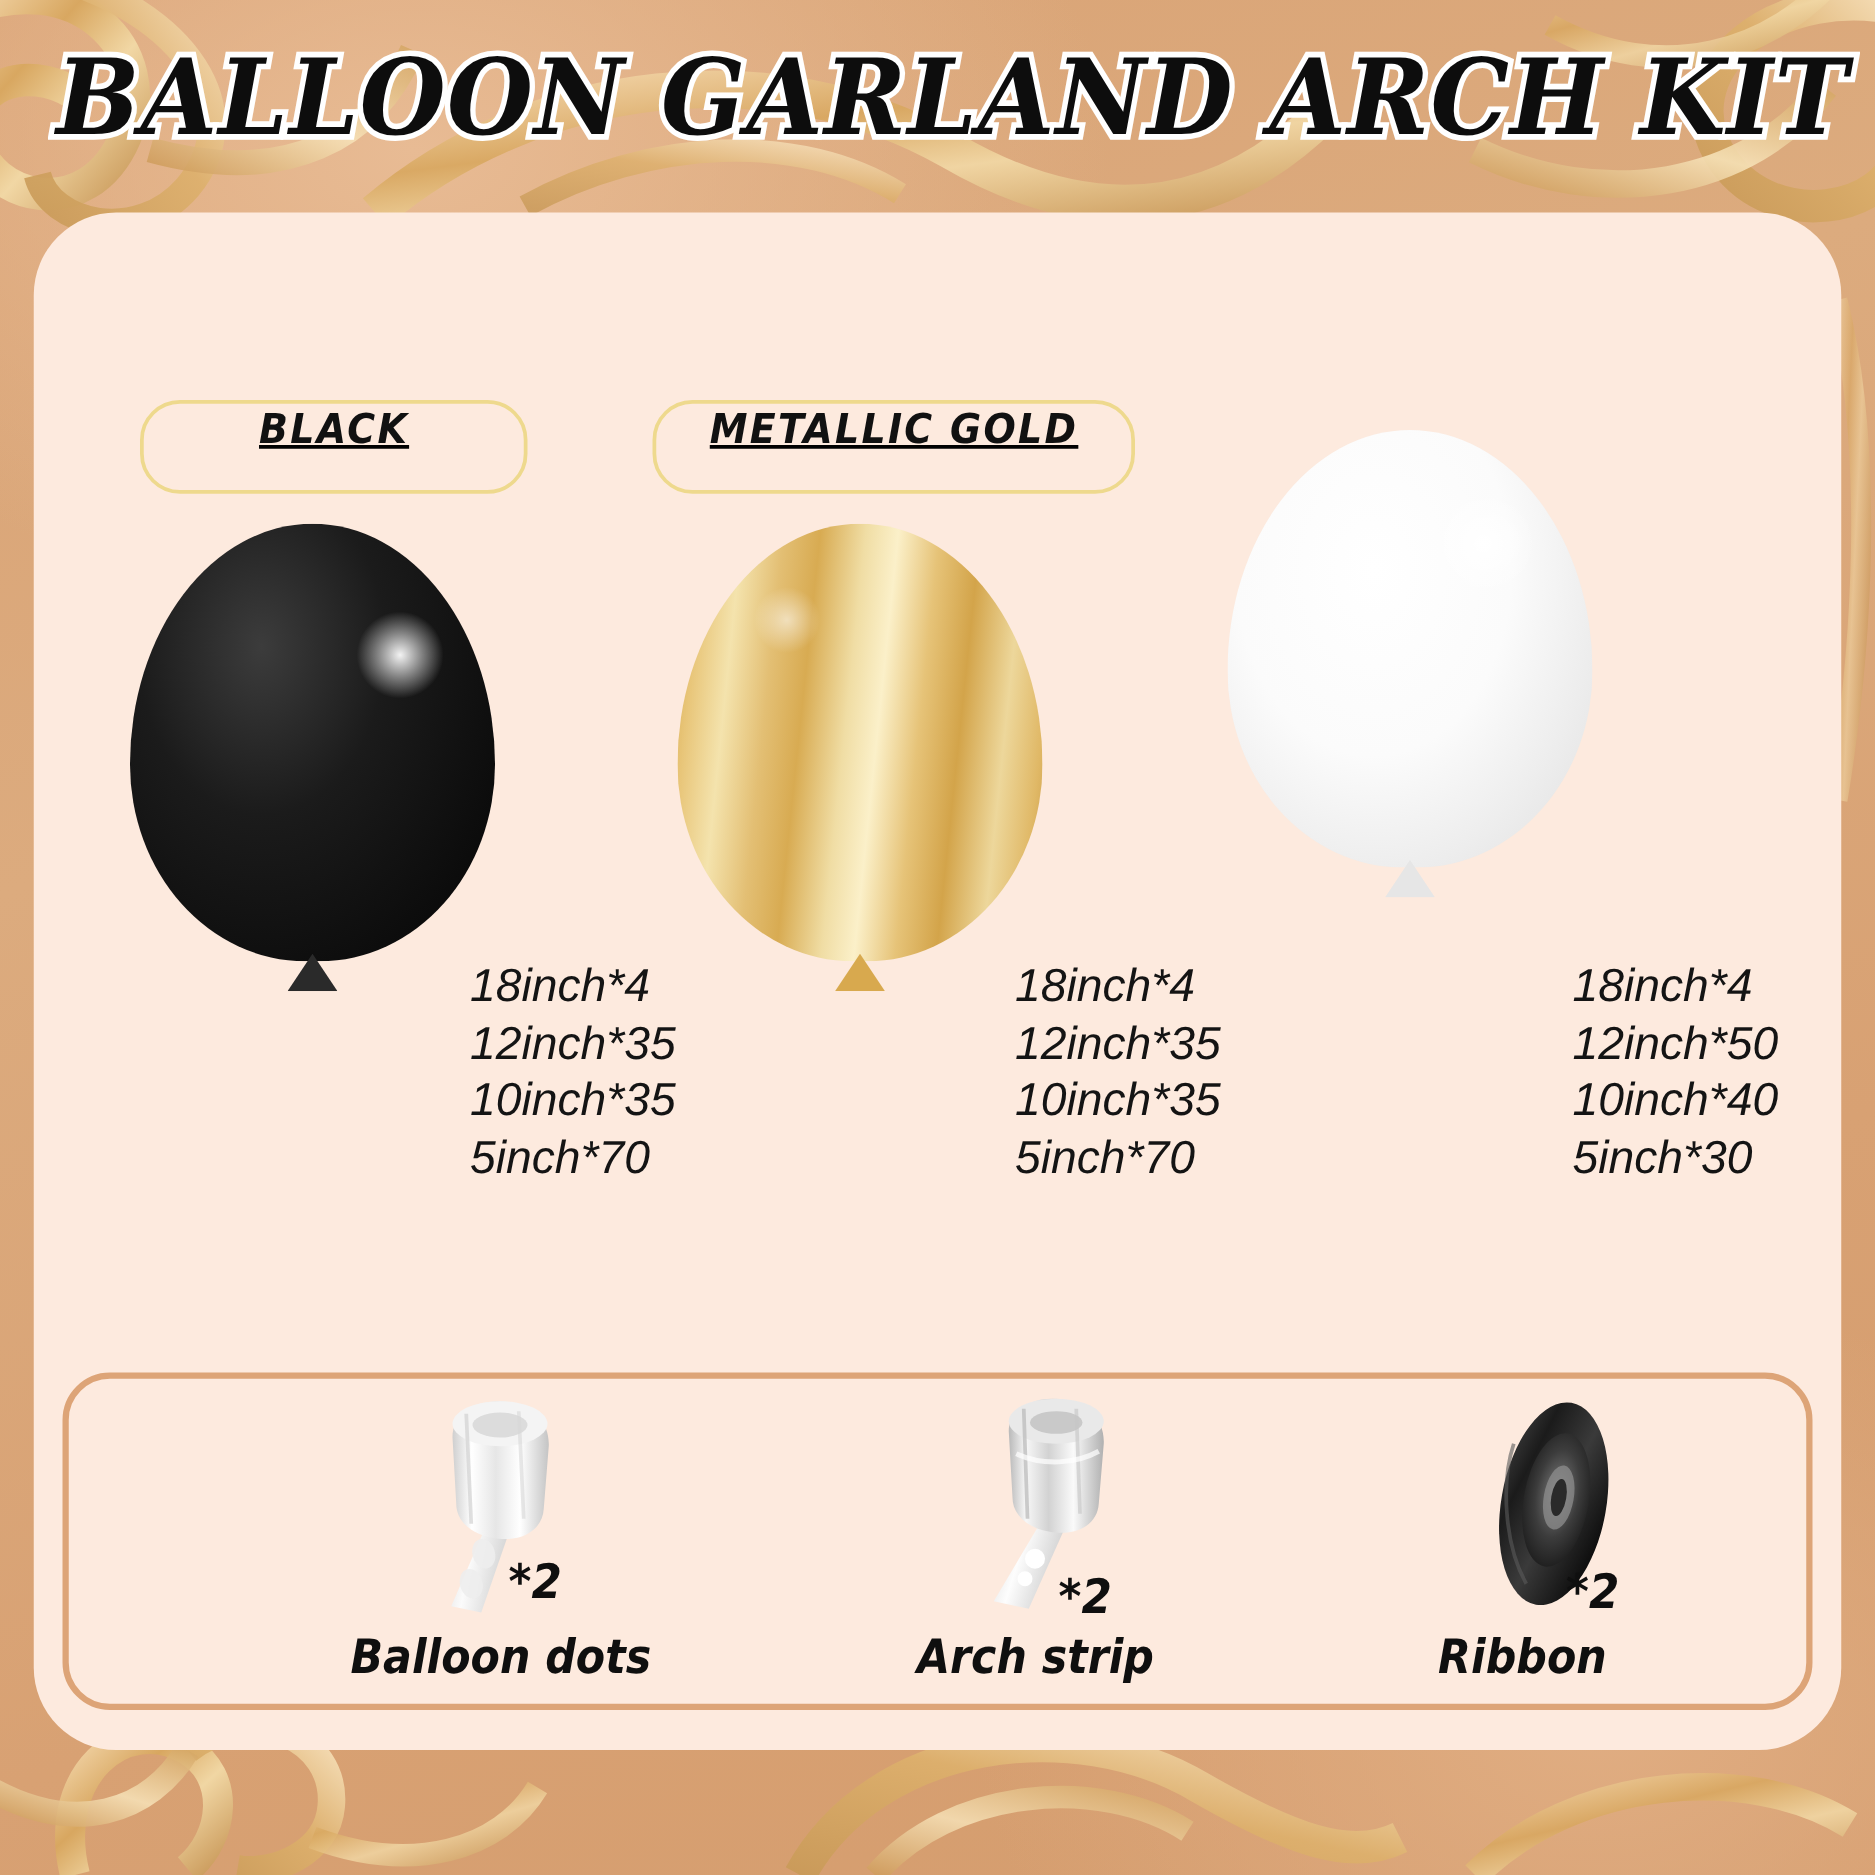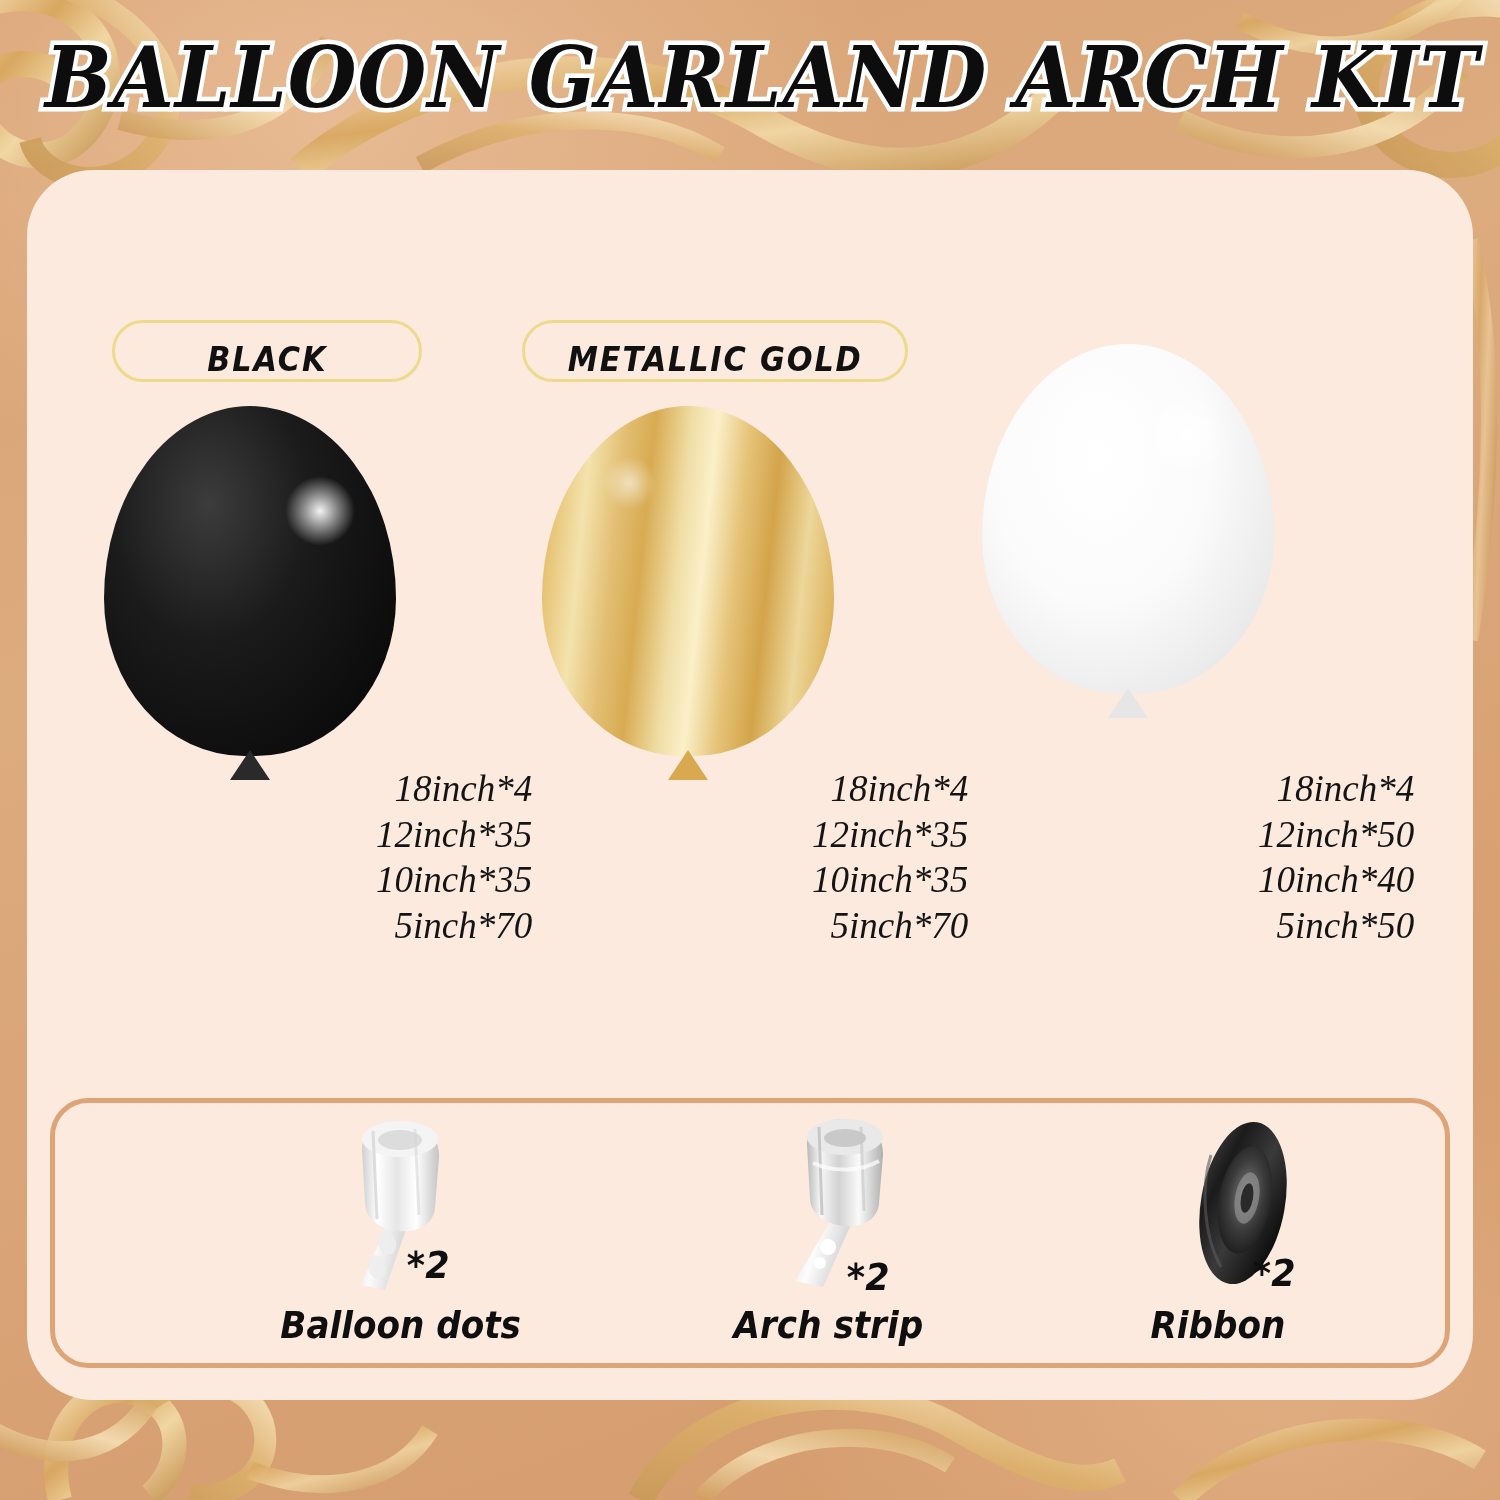--- a/index.html
+++ b/index.html
@@ -52,27 +52,28 @@
     white-space:nowrap;
   }
 
   
   .col { position:absolute; top:320px; width:440px; z-index:10; }
   #col-black { left:78px; }
   #col-gold  { left:512px; }
   #col-white { left:950px; }
 
   .pill {
-    height:62px;
+    height:75px;
     border:3px solid #eed98d;
     border-radius:32px;
     display:flex;
-    align-items:flex-end;
+    align-items:flex-start;
     justify-content:center;
     background:transparent;
+    text-decoration:underline;
   }
   #col-black .pill { width:310px; margin-left:34px; }
   #col-gold  .pill { width:386px; margin-left:10px; }
   #col-white .pill { width:296px; margin-left:44px; }
 
   .pill-label {
     font-family:"DejaVu Sans", sans-serif;
     font-weight:700;
     font-style:italic;
     font-size:33px;
@@ -135,29 +136,28 @@
     background:
       radial-gradient(circle 60px at 70% 26%, #ffffff 0%, rgba(255,255,255,0) 70%),
       radial-gradient(ellipse 230px 310px at 40% 32%, #ffffff 0%, #fbfbfb 48%, #ededed 78%, #e2e2e2 100%);
   }
   #k-white { background:#e6e6e6; left:178px; }
 
   
   .sizes {
     position:absolute;
     z-index:12;
-    font-family:Liberation Serif, serif;
+    font-family:Liberation Sans, sans-serif;
     font-style:italic;
     font-weight:400;
     font-size:37px;
     line-height:1.23;
     color:#141414;
     letter-spacing:0px;
     white-space:nowrap;
-    text-align:right;
   }
   #sizes-black { left:376px; top:766px; }
   #sizes-gold  { left:812px; top:766px; }
   #sizes-white { left:1258px; top:766px; }
 
   
   #acc-panel {
     position:absolute;
     left:50px; top:1098px;
     width:1400px; height:270px;
@@ -289,21 +289,21 @@
   <div class="col" id="col-white">
     <div class="balloon-wrap">
       <div class="balloon" id="b-white"></div>
       <div class="knot" id="k-white"></div>
     </div>
   </div>
   <div class="sizes" id="sizes-white">
     <div>18inch*4</div>
     <div>12inch*50</div>
     <div>10inch*40</div>
-    <div>5inch*50</div>
+    <div>5inch*30</div>
   </div>
 
   <div id="acc-panel">
 
     <div class="acc" id="acc-1">
       <svg class="acc-art" viewBox="0 0 160 185">
         <defs>
           <linearGradient id="tape1" x1="0" y1="0" x2="1" y2="0">
             <stop offset="0%" stop-color="#cfcfcf"></stop>
             <stop offset="20%" stop-color="#ffffff"></stop>

